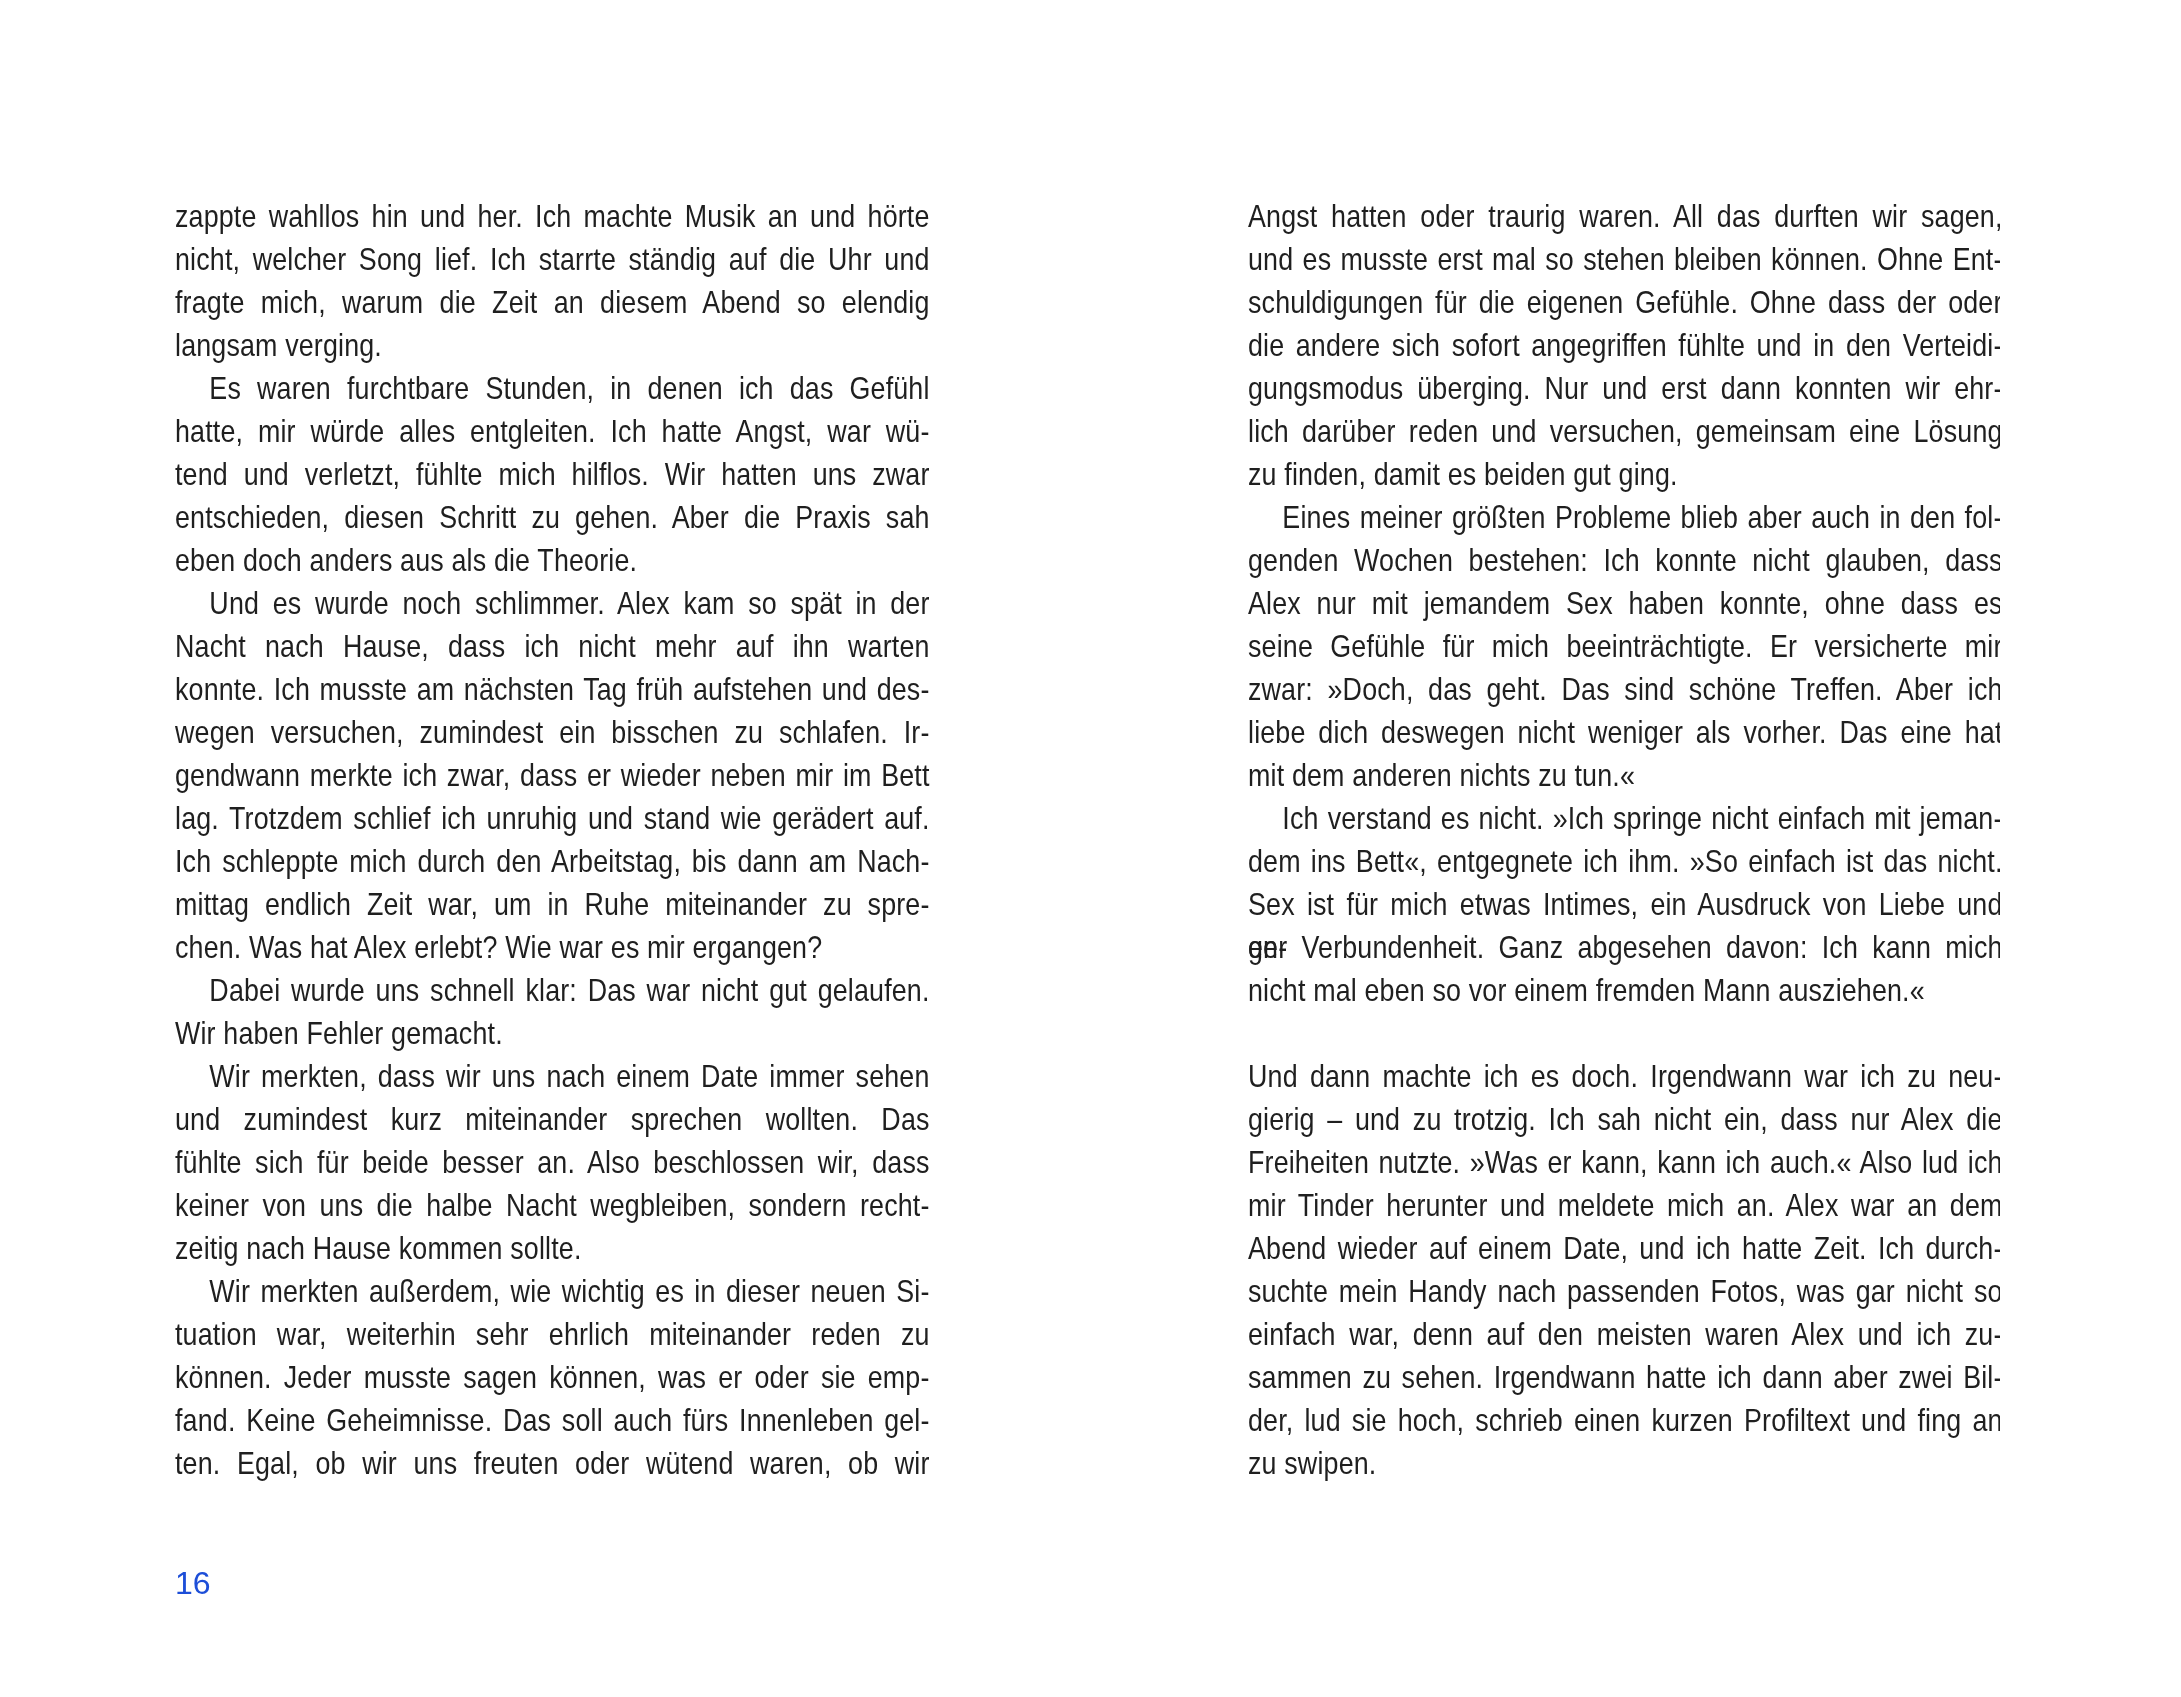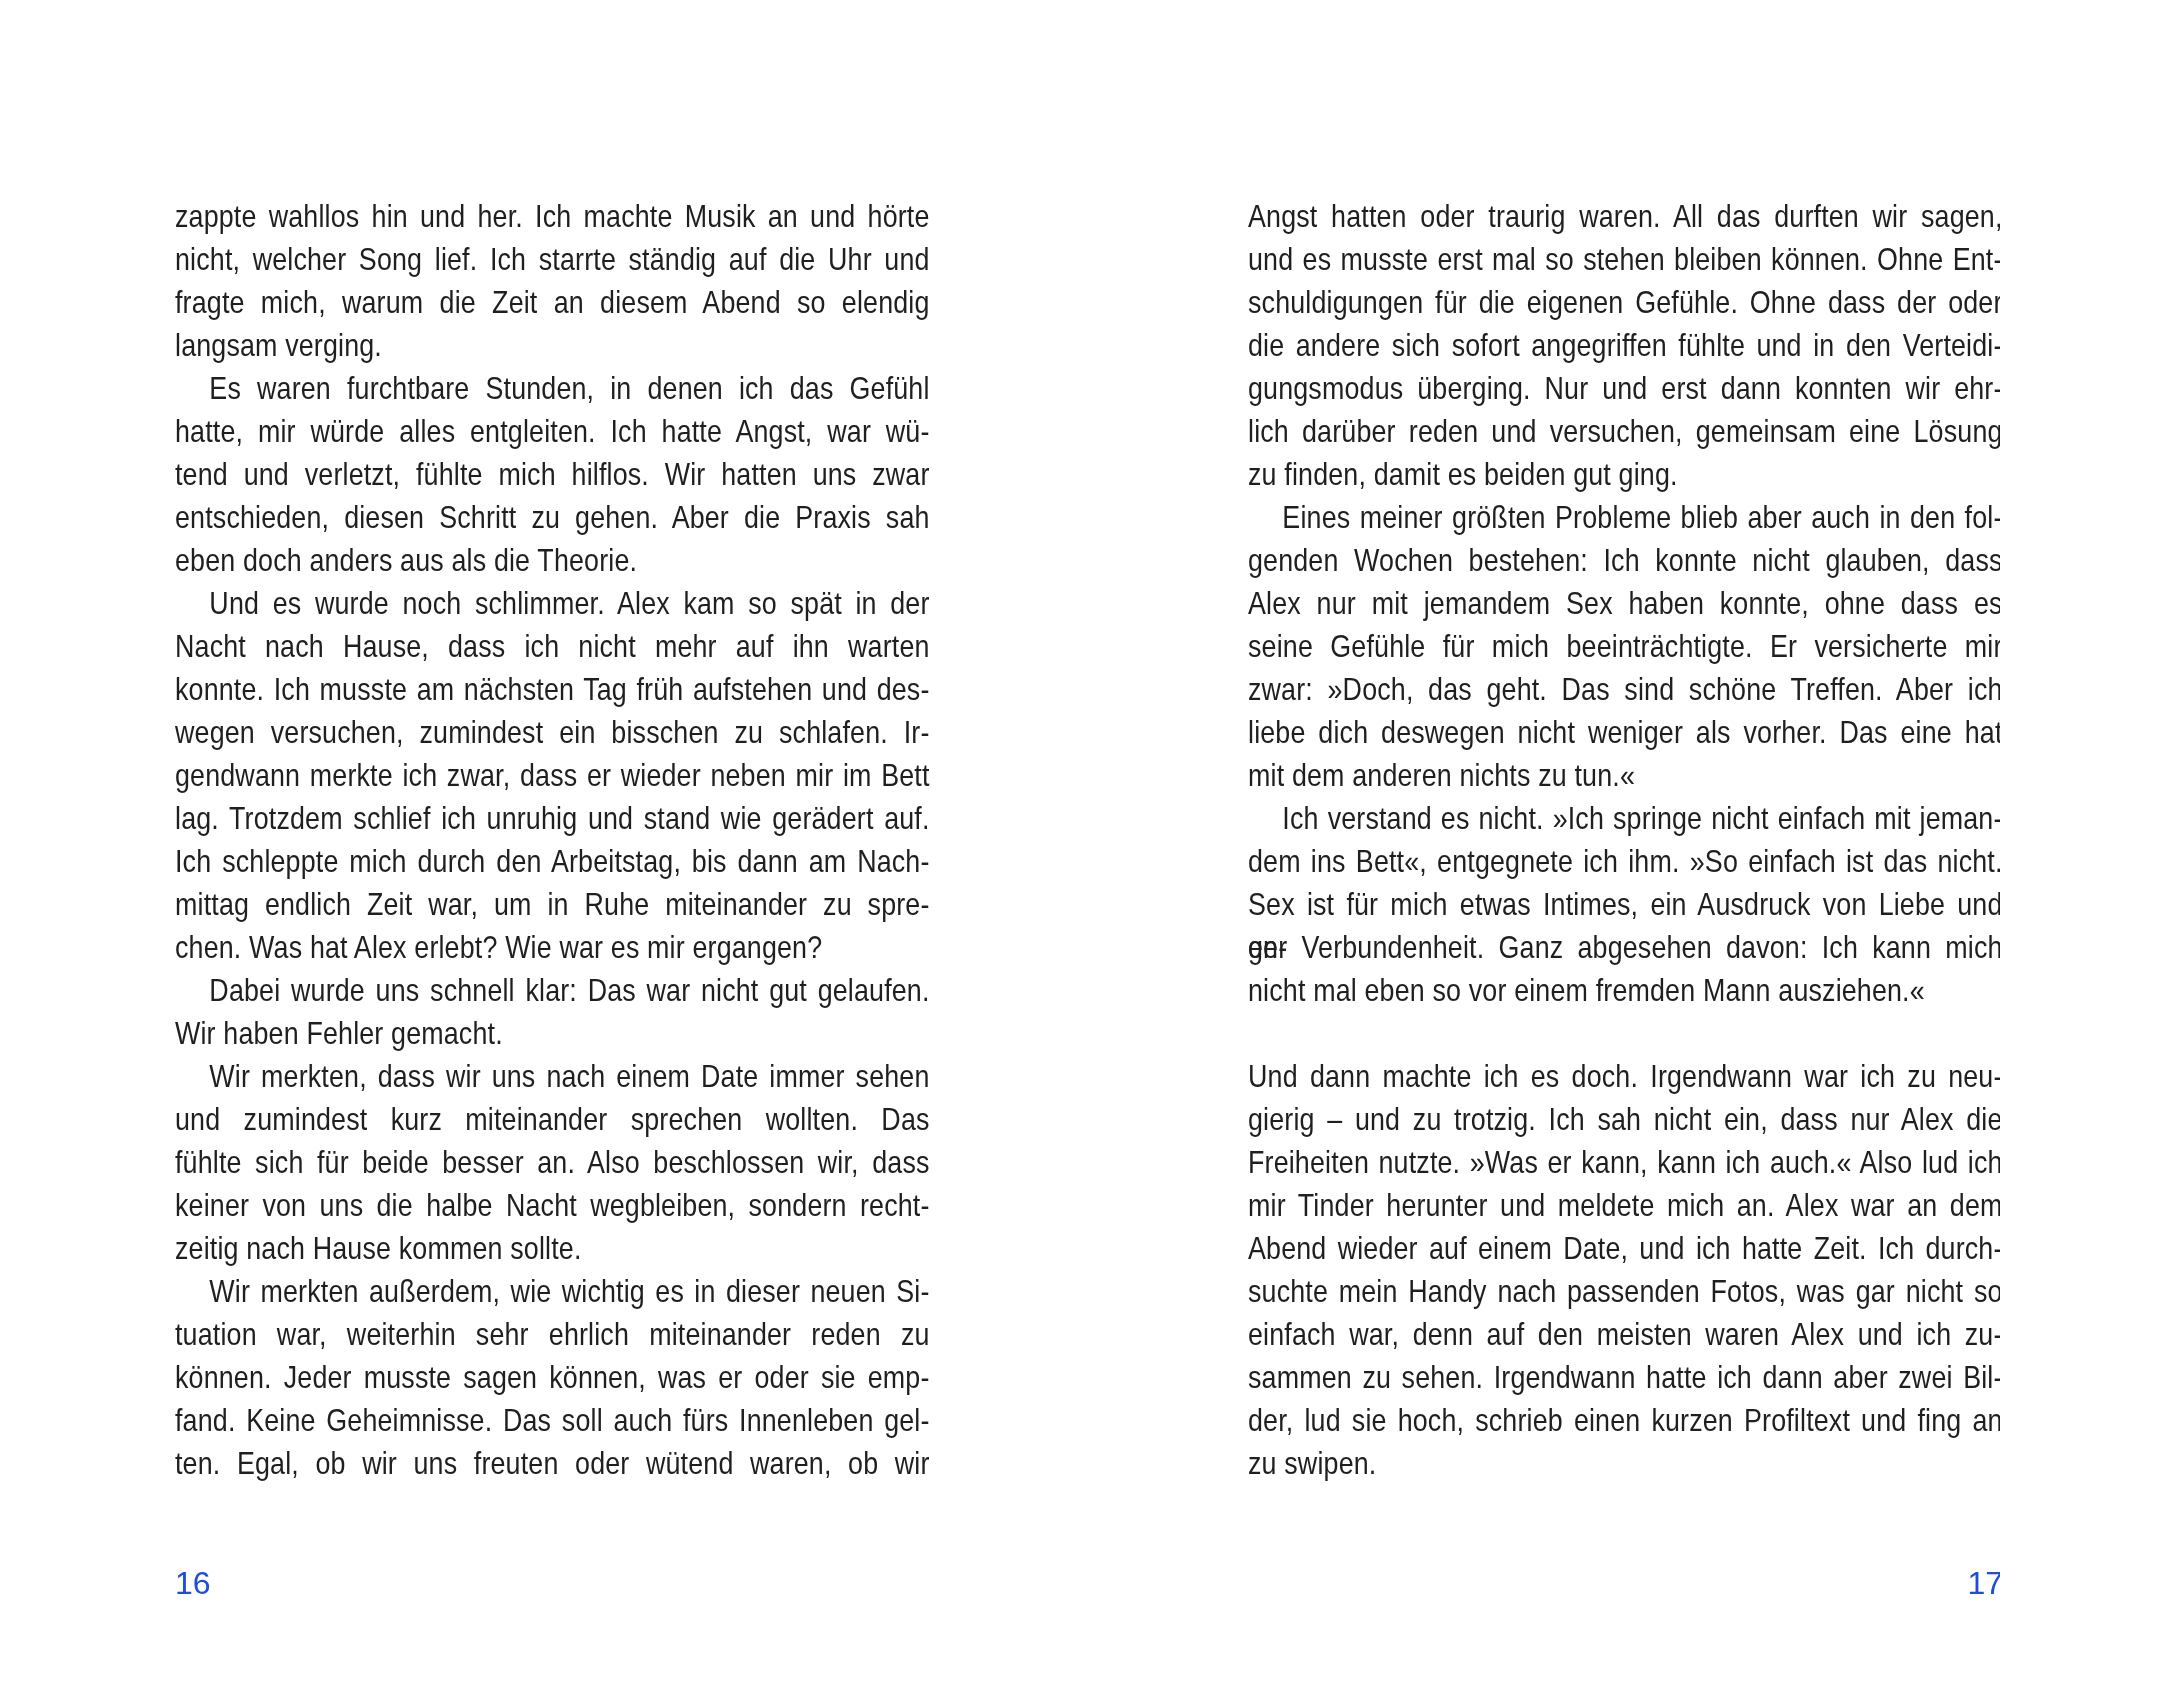--- a/index.html
+++ b/index.html
@@ -138,17 +138,16 @@
         <div class="line">gierig – und zu trotzig. Ich sah nicht ein, dass nur Alex die</div>
         <div class="line">Freiheiten nutzte. »Was er kann, kann ich auch.« Also lud ich</div>
         <div class="line">mir Tinder herunter und meldete mich an. Alex war an dem</div>
         <div class="line">Abend wieder auf einem Date, und ich hatte Zeit. Ich durch-</div>
         <div class="line">suchte mein Handy nach passenden Fotos, was gar nicht so</div>
         <div class="line">einfach war, denn auf den meisten waren Alex und ich zu-</div>
         <div class="line">sammen zu sehen. Irgendwann hatte ich dann aber zwei Bil-</div>
         <div class="line">der, lud sie hoch, schrieb einen kurzen Profiltext und fing an</div>
         <div class="line end">zu swipen.</div>
       </div>
-    <div class="page-number pn-right">17</div>
   </section>
 
 </div>
 
 
 </body></html>

